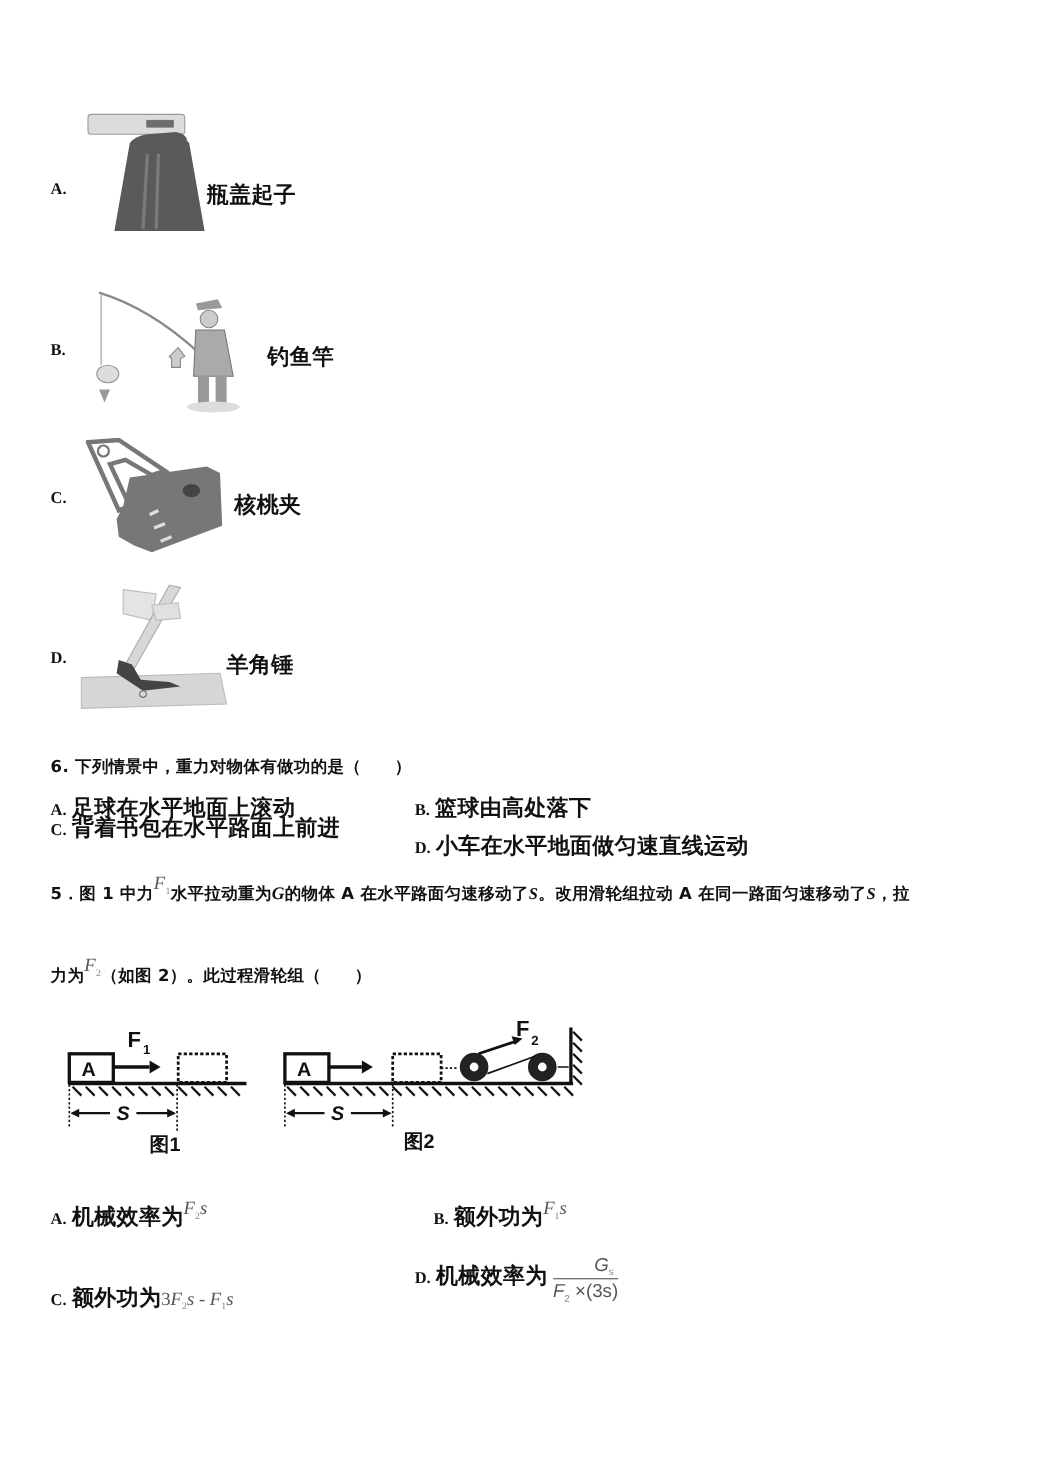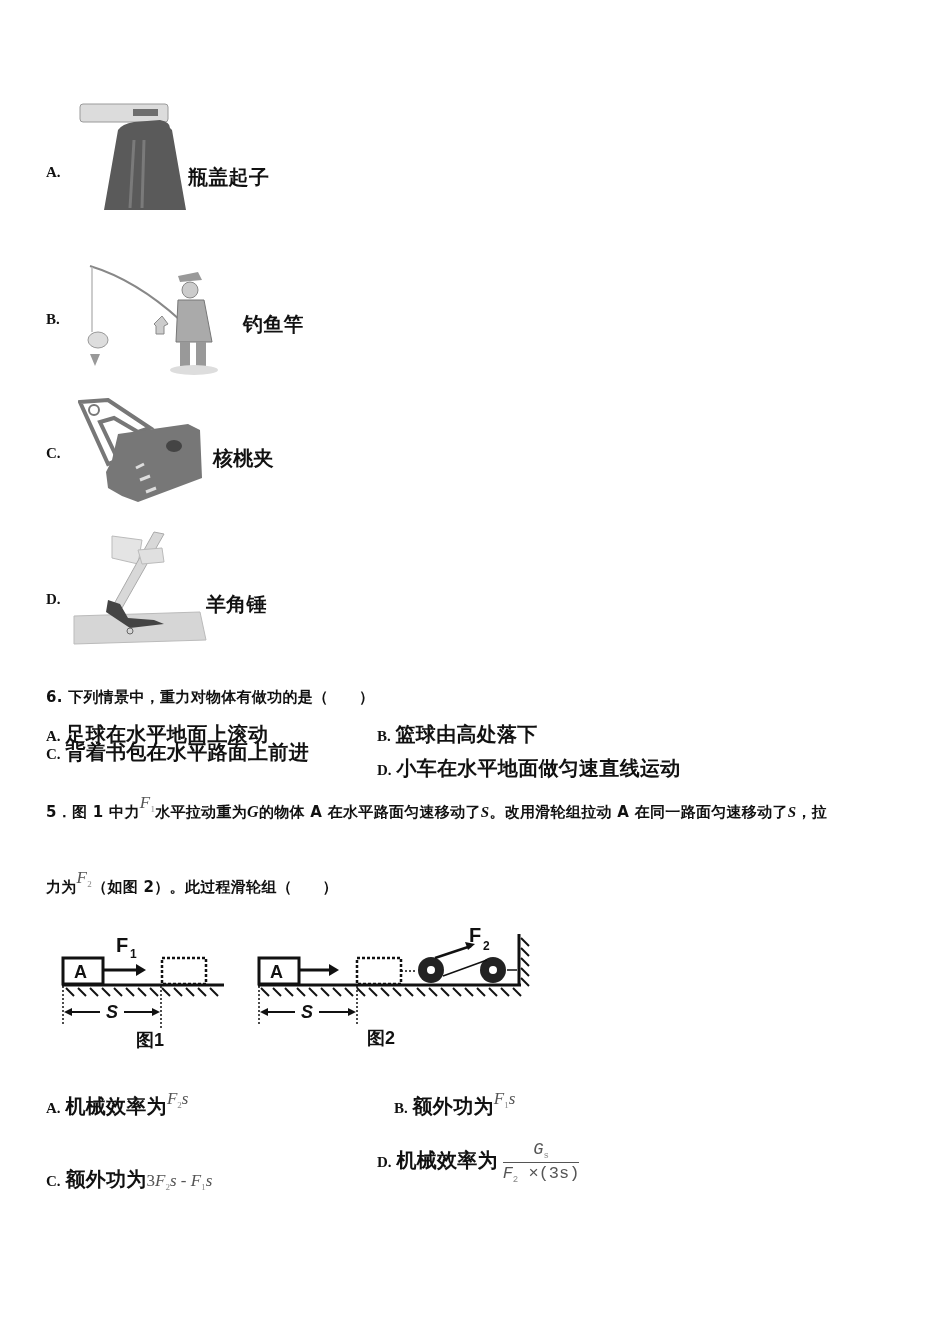--- a/index.html
+++ b/index.html
@@ -5,21 +5,21 @@
   * { margin: 0; padding: 0; box-sizing: border-box; }
   html, body { width: 950px; height: 1344px; background: #ffffff; overflow: hidden; }
   body { position: relative; font-family: "DejaVu Serif", "Liberation Serif", serif; color: #111; }
   .abs { position: absolute; }
   .opt-letter { font-family: "Liberation Serif", serif; font-weight: bold; font-size: 15px; }
   .cn { font-family: "DejaVu Sans", sans-serif; font-weight: bold; font-size: 20px; letter-spacing: 0.3px; }
   .math { font-family: "Liberation Serif", serif; font-style: italic; color: #555; font-weight: normal; }
   .math sub { font-size: 9px; font-style: normal; color: #888; }
   .math-sup { position: relative; top: -9px; font-size: 17px; }
   .q-line { font-size: 15px; white-space: nowrap; }
-  .frac { display: inline-block; vertical-align: middle; text-align: center; font-family: Liberation Mono, monospace; color: #555; }
+  .frac { display: inline-block; vertical-align: middle; text-align: right; font-family: Liberation Sans, sans-serif; color: #555; }
   .frac .num { display: block; border-bottom: 1px solid #555; padding: 0 4px 1px; font-style: italic; font-size: 17px; }
   .frac .num sub { font-size: 9px; font-style: normal; color: #888; }
   .frac .den { display: block; padding-top: 1px; font-size: 17px; }
   .frac .den i sub { font-size: 9px; font-style: normal; color: #888; }
 </style>
 </head>
 <body>
 
 <div>
   <span class="abs opt-letter" style="left:46px;top:164px;">A.</span>

